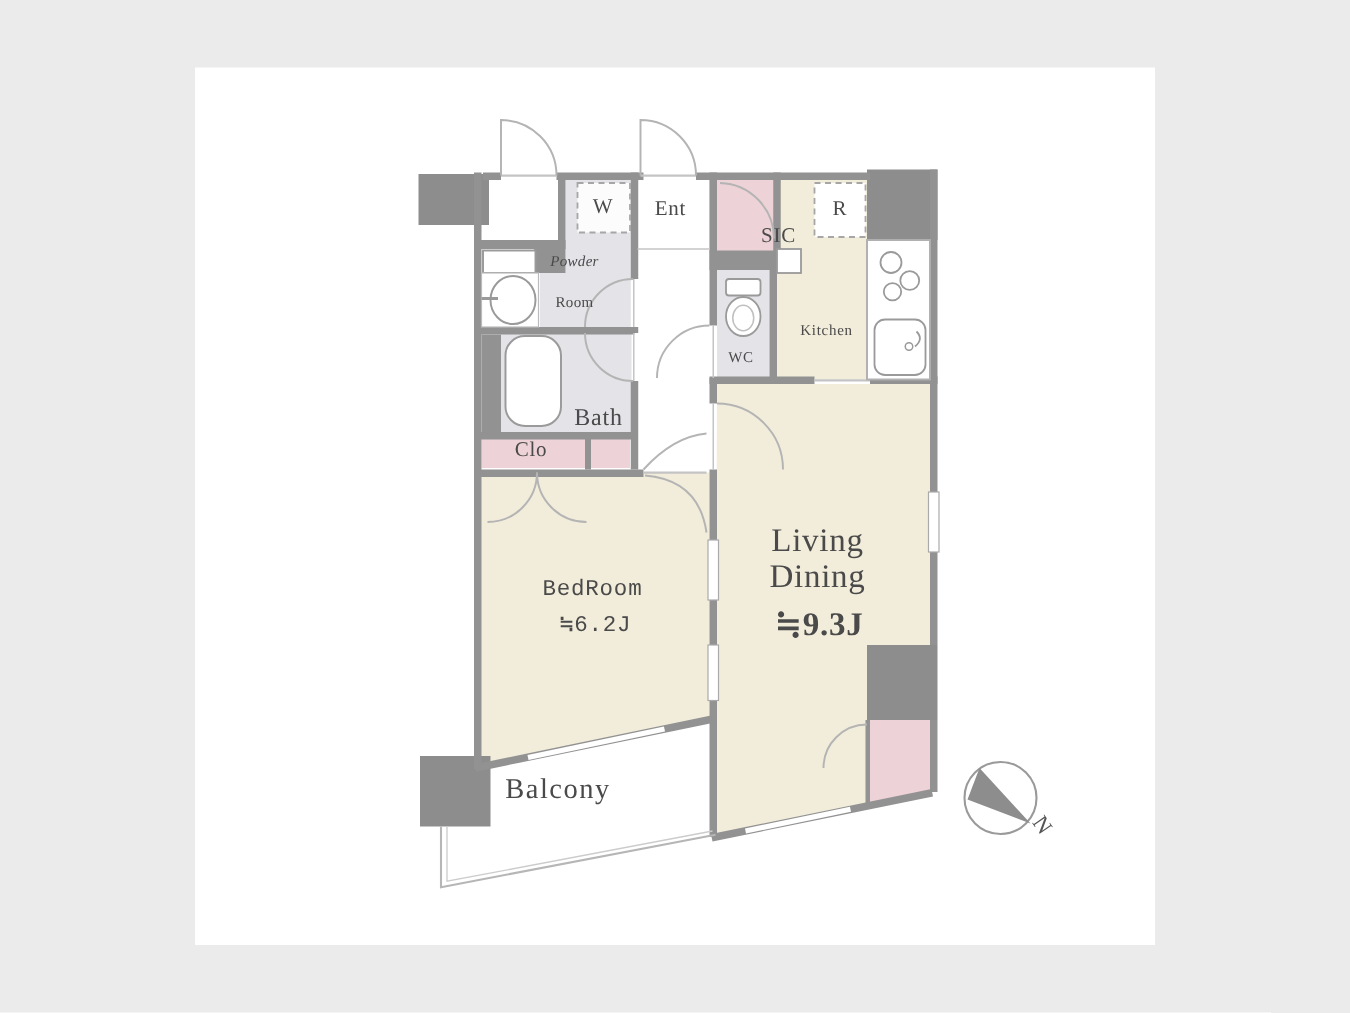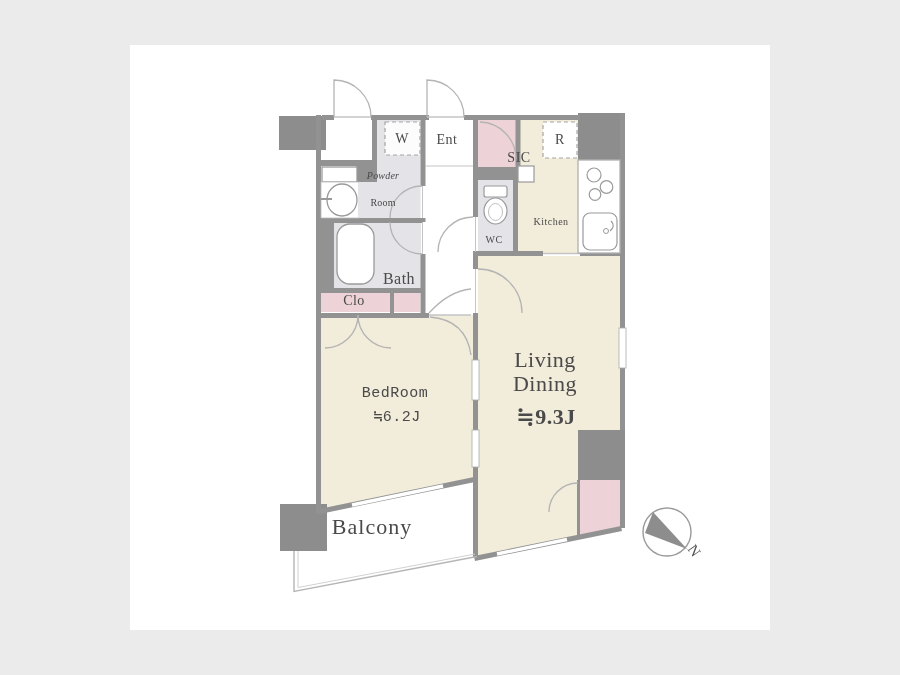--- a/index.html
+++ b/index.html
@@ -8,21 +8,21 @@
   .card{position:absolute;left:130px;top:45px;width:640px;height:585px;background:#ffffff;}
   .plan-svg{position:absolute;left:0;top:0;width:900px;height:675px;}
   .labels{position:absolute;left:0;top:0;width:900px;height:675px;pointer-events:none;}
   .lbl{position:absolute;transform:translate(-50%,-50%);color:#4a4a4a;white-space:nowrap;
        letter-spacing:.5px;}
   .lbl.big{font-size:15px;font-family:Liberation Mono, monospace;}
   .lbl.ld{font-size:22px;}
   .lbl.mid{font-size:10px;}
   .lbl.sm{font-size:14px;}
   .lbl.tiny{font-size:10px;line-height:11px;text-align:center;letter-spacing:.2px;}
-  .lbl.balcony{font-size:22px;letter-spacing:1px;}
+  .lbl.balcony{font-size:19px;letter-spacing:1px;}
   .lbl.north{font-size:15px;transform:translate(-50%,-50%) rotate(55deg);color:#555;}
 </style>
 </head>
 <body>
 
 <div class="stage">
   <div class="card"></div>
 
   <svg class="plan-svg" viewBox="0 0 900 675">
 

